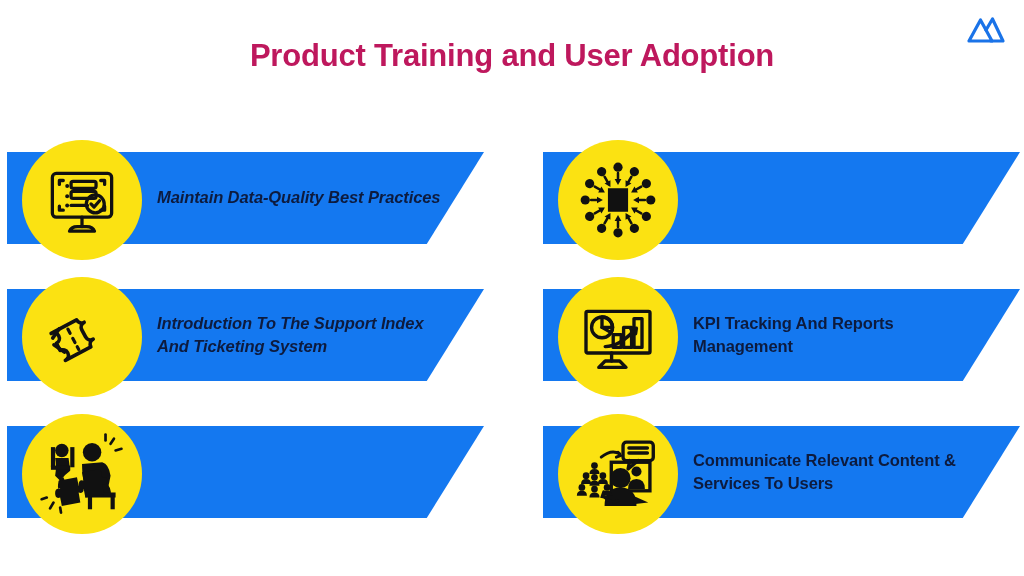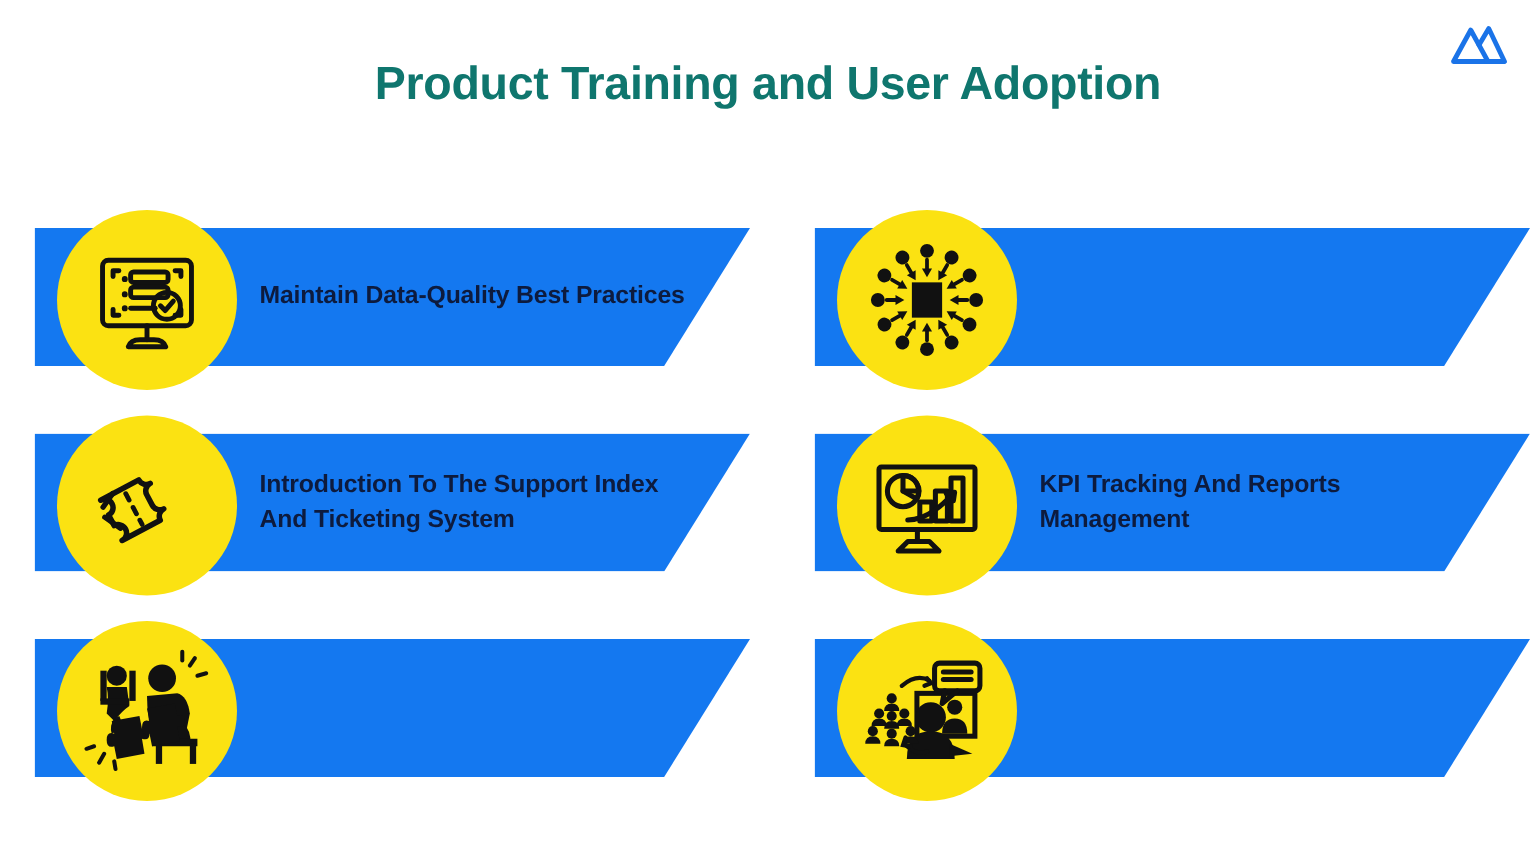--- a/index.html
+++ b/index.html
@@ -32,21 +32,21 @@
 
   
   .title {
     position: absolute;
     top: 38px;
     left: 0;
     width: 1024px;
     text-align: center;
     font-size: 31px;
     font-weight: bold;
-    color: #0f766e;
+    color: #be185d;
     letter-spacing: -0.2px;
   }
 
   
   .grid {
     position: absolute;
     top: 140px;
     left: 0;
     width: 1024px;
   }
@@ -55,21 +55,21 @@
     position: relative;
     height: 137px;
   }
 
   .item {
     position: absolute;
     top: 0;
     width: 477px;
     height: 104px;
   }
-  .item.col-left  { left: 23px; }
+  .item.col-left  { left: 7px; font-style: italic; }
   .item.col-right { left: 543px; }
 
   
   .banner {
     position: absolute;
     left: 0;
     top: 12px;
     width: 477px;
     height: 92px;
     background: #1478F0;
@@ -375,18 +375,19 @@
 
               <g fill="none" stroke="#111111" stroke-width="3.4" stroke-linecap="round">
                 <path d="M30 30 Q42 20 52 26"></path>
                 <path d="M50 24 L53 28 L48 30"></path>
                 <path d="M32 76 Q42 86 50 82"></path>
                 <path d="M33 71 L31 77 L37 78"></path>
               </g>
             </svg>
           </span>
         </div>
+        <div class="label">Communicate Relevant Content &amp; Services To Users</div>
       </div>
 
     </div>
 
   </div>
 </div>
 
 </body></html>

